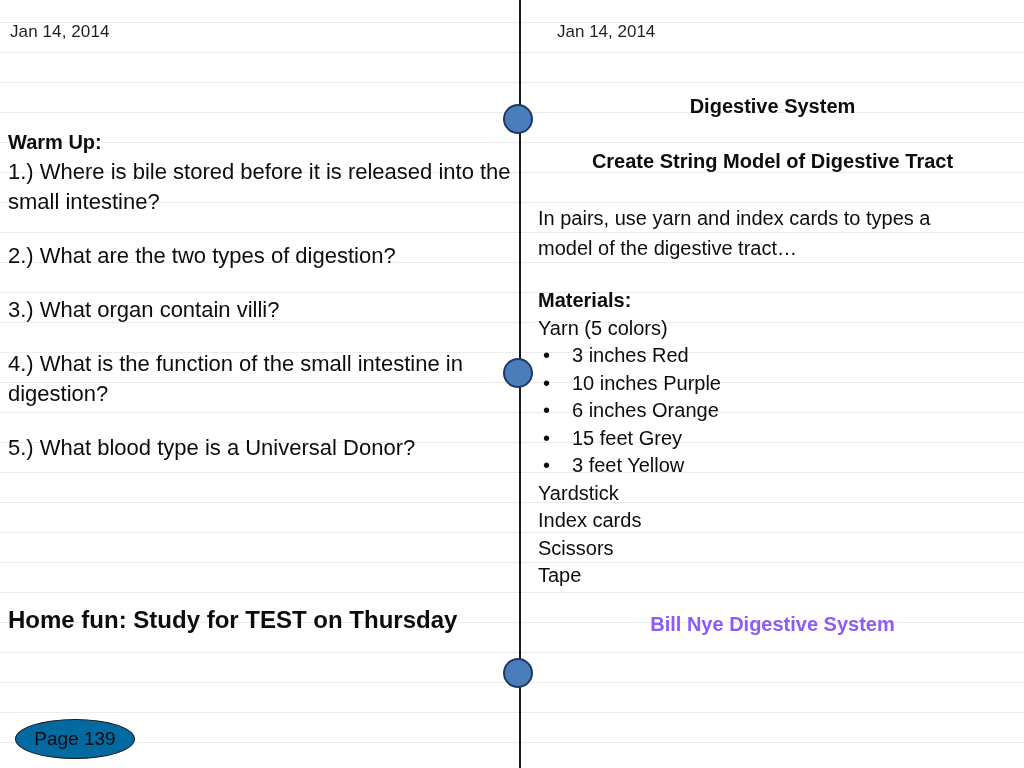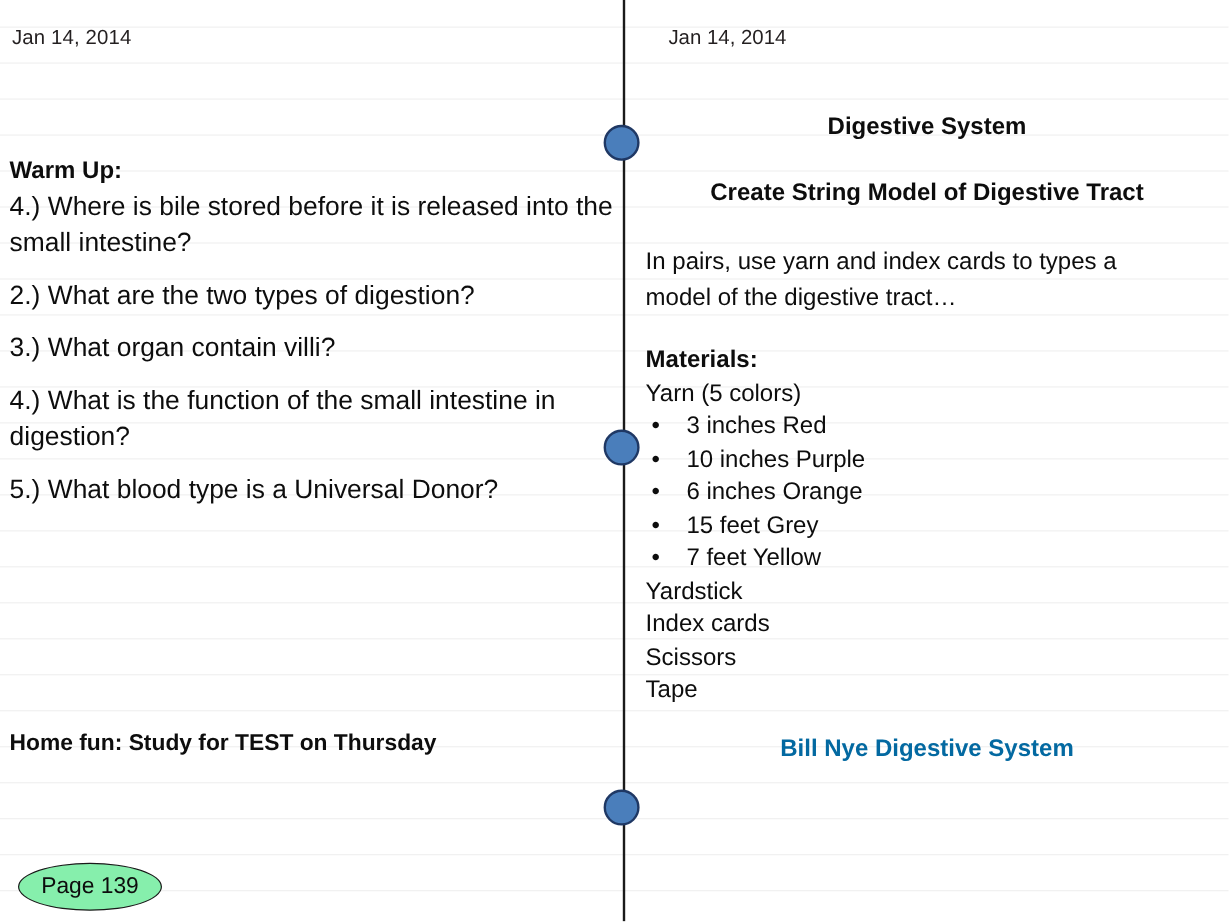--- a/index.html
+++ b/index.html
@@ -82,28 +82,28 @@
     width: 508px;
     font-size: 22px;
     line-height: 30px;
     color: #0d0d0d;
   }
   #warmup-title {
     font-weight: bold;
     font-size: 20px;
   }
   .question {
-    margin-top: 14px;
+    margin-top: 24px;
   }
   .question:first-of-type { margin-top: 0; }
   #homefun {
     position: absolute;
     left: 8px;
     top: 607px;
-    font-size: 19px;
+    font-size: 24px;
     font-weight: bold;
     color: #0d0d0d;
     line-height: 26px;
   }
 
   
   #right-date {
     position: absolute;
     left: 36px;
     top: 22px;
@@ -163,32 +163,32 @@
     top: 0;
   }
   #video-title {
     position: absolute;
     left: 0;
     top: 613px;
     width: 503px;
     text-align: center;
     font-size: 20px;
     font-weight: bold;
-    color: #0369a1;
+    color: #8b5cf6;
   }
 
   
   .page-oval {
     position: absolute;
     display: flex;
     align-items: center;
     justify-content: center;
     border: 1.5px solid #1a1a1a;
     border-radius: 50%;
-    background: #86efac;
+    background: #0369a1;
     font-size: 19px;
     color: #0d0d0d;
   }
   #page-oval-left {
     left: 15px;
     top: 719px;
     width: 118px;
     height: 38px;
   }
 </style>
@@ -198,21 +198,21 @@
 <div id="slide">
 
   <div id="ruled-lines"></div>
 
   <div class="panel" id="left-panel">
 
     <div id="left-date">Jan 14, 2014</div>
 
     <div id="warmup-block">
       <div id="warmup-title">Warm Up:</div>
-      <div class="question" style="margin-top:0;">4.) Where is bile stored before it is released into the small intestine?</div>
+      <div class="question" style="margin-top:0;">1.) Where is bile stored before it is released into the small intestine?</div>
       <div class="question">2.) What are the two types of digestion?</div>
       <div class="question">3.) What organ contain villi?</div>
       <div class="question">4.) What is the function of the small intestine in digestion?</div>
       <div class="question">5.) What blood type is a Universal Donor?</div>
     </div>
 
     <div id="homefun">Home fun: Study for TEST on Thursday</div>
 
     <div class="page-oval" id="page-oval-left">
       <span>Page 139</span>
@@ -245,21 +245,21 @@
       <div class="material-bullet">
         <span class="bullet-glyph">•</span>
         <span>6 inches Orange</span>
       </div>
       <div class="material-bullet">
         <span class="bullet-glyph">•</span>
         <span>15 feet Grey</span>
       </div>
       <div class="material-bullet">
         <span class="bullet-glyph">•</span>
-        <span>7 feet Yellow</span>
+        <span>3 feet Yellow</span>
       </div>
 
       <div class="material-plain">Yardstick</div>
       <div class="material-plain">Index cards</div>
       <div class="material-plain">Scissors</div>
       <div class="material-plain">Tape</div>
     </div>
 
     <div id="video-title">Bill Nye Digestive System</div>
 

